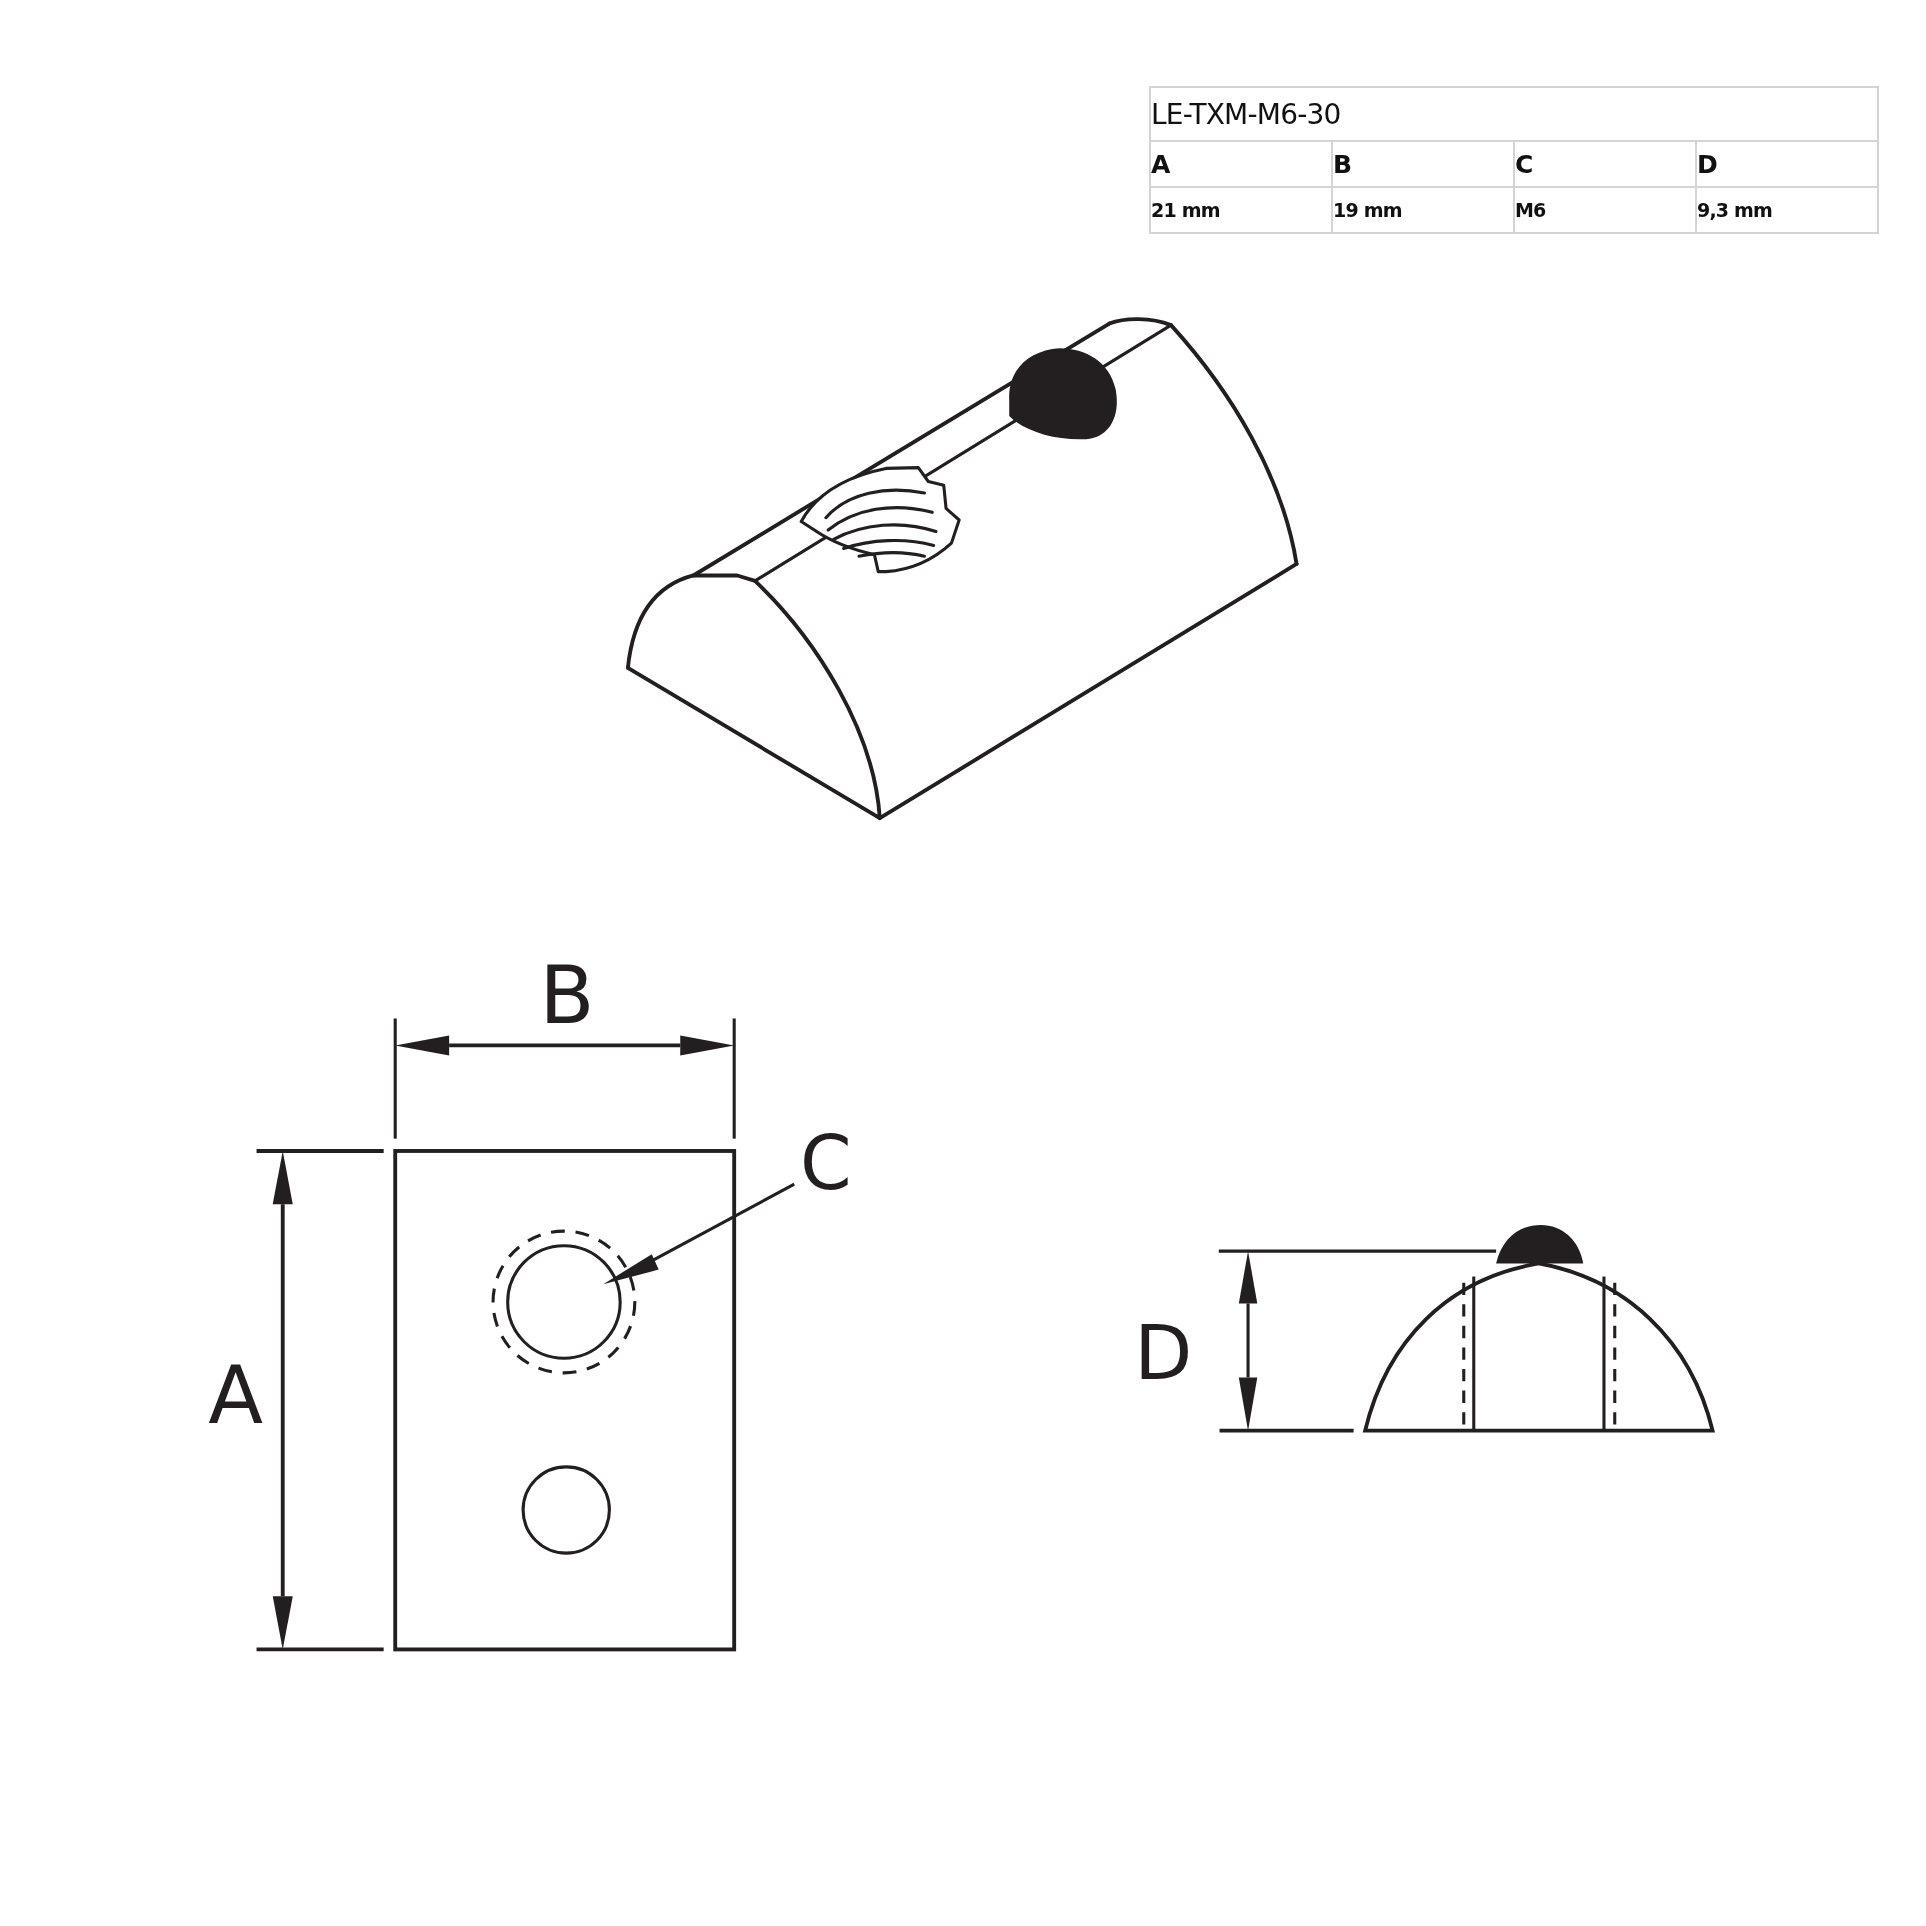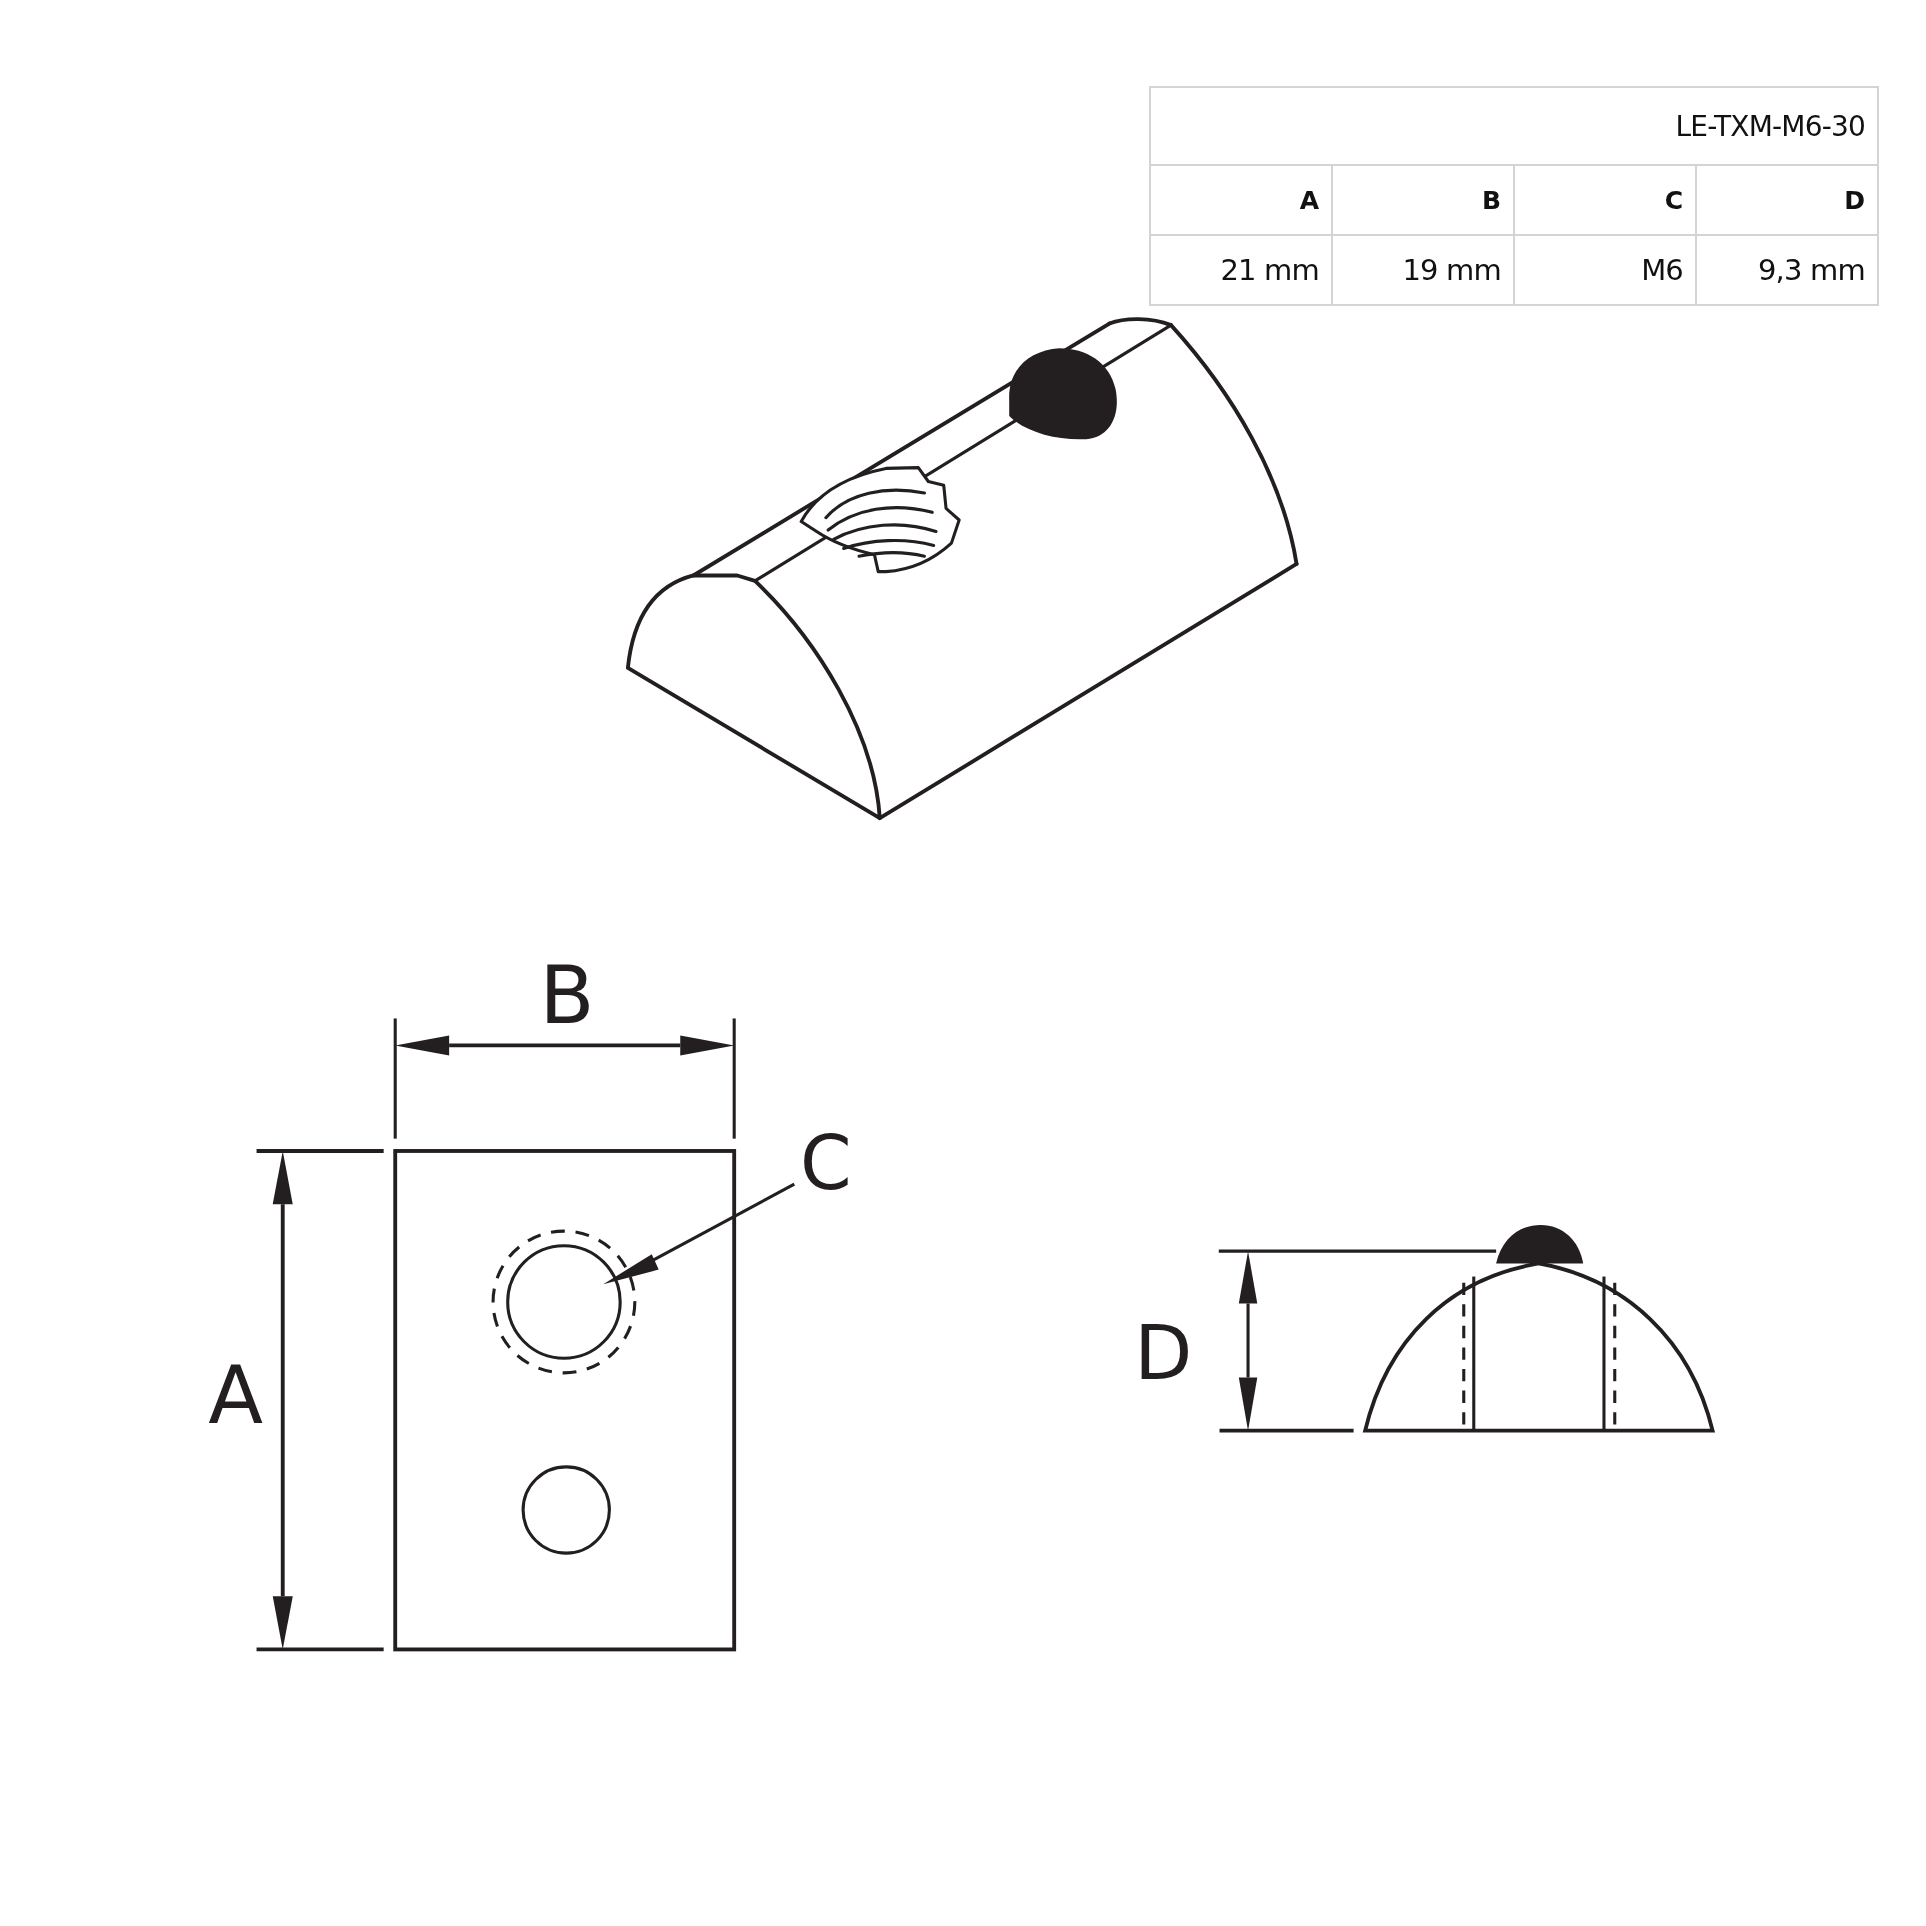--- a/index.html
+++ b/index.html
@@ -2,24 +2,24 @@
 <html style="font-size:12.3px"><head>
   <meta charset="utf-8">
   <style>
     html, body { margin: 0; padding: 0; background: #ffffff; }
     body { width: 1926px; height: 1926px; position: relative; overflow: hidden; font-family: "Liberation Sans", sans-serif; }
     #spec-table {
       position: absolute; left: 1149px; top: 86px; width: 730px;
       border-collapse: collapse; table-layout: fixed;
       font-family: "DejaVu Sans", sans-serif; color: #111;
     }
-    #spec-table td { border: 2.3px solid #d4d4d4; text-align: right; padding: 12px; }
+    #spec-table td { border: 2.3px solid #d4d4d4; text-align: left; padding: 0; }
     #spec-table .title-cell { height: 52px; font-size: 28px; letter-spacing: -0.8px; }
     #spec-table .label-cell { height: 44px; font-size: 25px; font-weight: bold; }
-    #spec-table .value-cell { height: 44px; font-size: 29px; letter-spacing: -0.8px; }
+    #spec-table .value-cell { height: 44px; font-size: 19px; letter-spacing: -0.8px; font-weight: bold; }
     svg#drawing { position: absolute; left: 0; top: 0; }
     .dim-label { font-family: "DejaVu Sans", sans-serif; fill: #231f20; }
   </style>
 </head>
 <body>
 
 <table id="spec-table">
   <tbody>
       <tr>
     <td class="title-cell" colspan="4">LE-TXM-M6-30</td>

